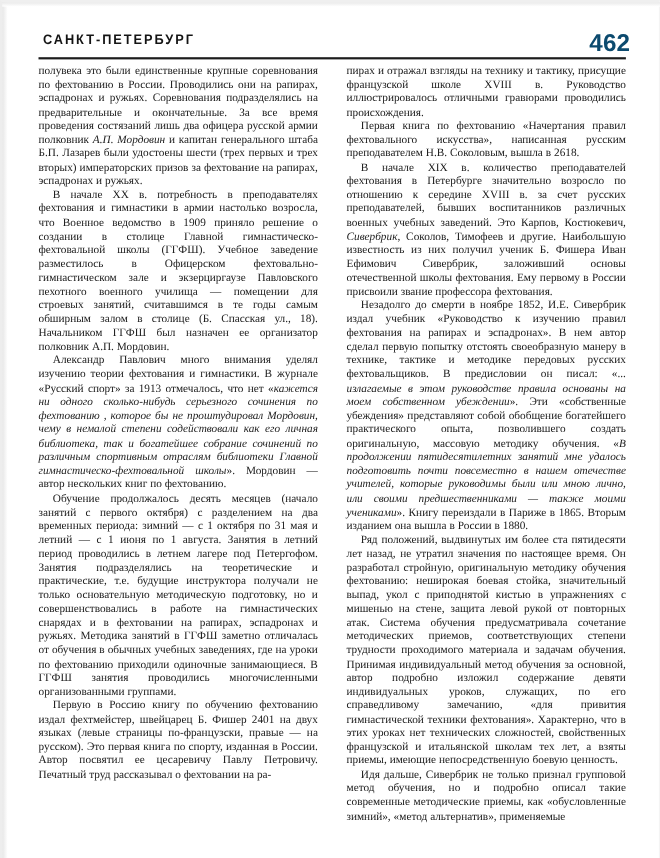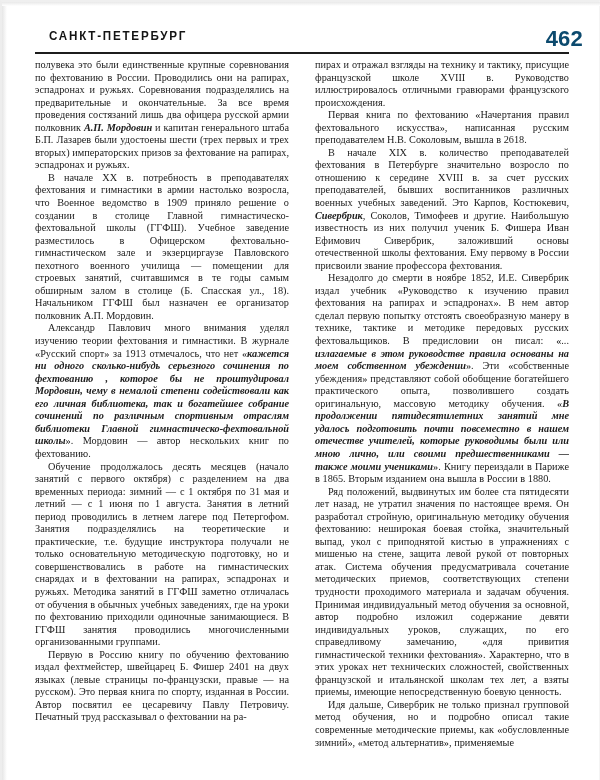--- a/index.html
+++ b/index.html
@@ -45,21 +45,21 @@
   .page-inner {
     position: absolute;
     left: 0; top: 0;
     width: 600px;
     height: 780px;
   }
 
   
   .running-head {
     position: absolute;
-    left: 47px;
+    left: 37px;
     top: 27px;
     width: 534px;
     height: 22px;
   }
   .running-head-title {
     position: absolute;
     left: 0;
     top: 0;
     font-family: "Liberation Sans", "DejaVu Sans", sans-serif;
     font-weight: bold;
@@ -113,21 +113,20 @@
     word-spacing: 0.1px;
   }
   p.no-indent {
     text-indent: 0;
   }
   p + p {
     margin-top: 0;
   }
   .it {
     font-style: italic;
-    font-weight: bold;
   }
 </style>
 </head>
 <body>
 
 <div class="scan-sheet">
   <div class="scan-edge-left"></div>
   <div class="scan-edge-top"></div>
 
   <div class="page-inner">
@@ -140,21 +139,21 @@
 
     <div class="columns">
       <div class="col" id="col-left">
           <p class="no-indent"><span>полувека это были единственные крупные соревнования по фехтованию в России. Проводились они на рапирах, эспадронах и ружьях. Соревнования подразделялись на предварительные и окончательные. За все время проведения состязаний лишь два офицера русской армии полковник </span><span class="it">А.П. Мордовин</span><span> и капитан генерального штаба Б.П. Лазарев были удостоены шести (трех первых и трех вторых) императорских призов за фехтование на рапирах, эспадронах и ружьях.</span></p>
           <p><span>В начале XX в. потребность в преподавателях фехтования и гимнастики в армии настолько возросла, что Военное ведомство в 1909 приняло решение о создании в столице Главной гимнастическо-фехтовальной школы (ГГФШ). Учебное заведение разместилось в Офицерском фехтовально-гимнастическом зале и экзерциргаузе Павловского пехотного военного училища — помещении для строевых занятий, считавшимся в те годы самым обширным залом в столице (Б. Спасская ул., 18). Начальником ГГФШ был назначен ее организатор полковник А.П. Мордовин.</span></p>
           <p><span>Александр Павлович много внимания уделял изучению теории фехтования и гимнастики. В журнале «Русский спорт» за 1913 отмечалось, что нет «</span><span class="it">кажется ни одного сколько-нибудь серьезного сочинения по фехтованию , которое бы не проштудировал Мордовин, чему в немалой степени содействовали как его личная библиотека, так и богатейшее собрание сочинений по различным спортивным отраслям библиотеки Главной гимнастическо-фехтовальной школы</span><span>». Мордовин — автор нескольких книг по фехтованию.</span></p>
           <p><span>Обучение продолжалось десять месяцев (начало занятий с первого октября) с разделением на два временных периода: зимний — с 1 октября по 31 мая и летний — с 1 июня по 1 августа. Занятия в летний период проводились в летнем лагере под Петергофом. Занятия подразделялись на теоретические и практические, т.е. будущие инструктора получали не только основательную методическую подготовку, но и совершенствовались в работе на гимнастических снарядах и в фехтовании на рапирах, эспадронах и ружьях. Методика занятий в ГГФШ заметно отличалась от обучения в обычных учебных заведениях, где на уроки по фехтованию приходили одиночные занимающиеся. В ГГФШ занятия проводились многочисленными организованными группами.</span></p>
           <p><span>Первую в Россию книгу по обучению фехтованию издал фехтмейстер, швейцарец Б. Фишер 2401 на двух языках (левые страницы по-французски, правые — на русском). Это первая книга по спорту, изданная в России. Автор посвятил ее цесаревичу Павлу Петровичу. Печатный труд рассказывал о фехтовании на ра-</span></p>
         </div>
       <div class="col" id="col-right">
-          <p class="no-indent"><span>пирах и отражал взгляды на технику и тактику, присущие французской школе XVIII в. Руководство иллюстрировалось отличными гравюрами французского происхождения.</span></p>
+          <p class="no-indent"><span>пирах и отражал взгляды на технику и тактику, присущие французской школе XVIII в. Руководство иллюстрировалось отличными гравюрами проводились происхождения.</span></p>
           <p><span>Первая книга по фехтованию «Начертания правил фехтовального искусства», написанная русским преподавателем Н.В. Соколовым, вышла в 2618.</span></p>
           <p><span>В начале XIX в. количество преподавателей фехтования в Петербурге значительно возросло по отношению к середине XVIII в. за счет русских преподавателей, бывших воспитанников различных военных учебных заведений. Это Карпов, Костюкевич, </span><span class="it">Сивербрик</span><span>, Соколов, Тимофеев и другие. Наибольшую известность из них получил ученик Б. Фишера Иван Ефимович Сивербрик, заложивший основы отечественной школы фехтования. Ему первому в России присвоили звание профессора фехтования.</span></p>
           <p><span>Незадолго до смерти в ноябре 1852, И.Е. Сивербрик издал учебник «Руководство к изучению правил фехтования на рапирах и эспадронах». В нем автор сделал первую попытку отстоять своеобразную манеру в технике, тактике и методике передовых русских фехтовальщиков. В предисловии он писал: «... </span><span class="it">излагаемые в этом руководстве правила основаны на моем собственном убеждении</span><span>». Эти «собственные убеждения» представляют собой обобщение богатейшего практического опыта, позволившего создать оригинальную, массовую методику обучения. «</span><span class="it">В продолжении пятидесятилетних занятий мне удалось подготовить почти повсеместно в нашем отечестве учителей, которые руководимы были или мною лично, или своими предшественниками — также моими учениками</span><span>». Книгу переиздали в Париже в 1865. Вторым изданием она вышла в России в 1880.</span></p>
           <p><span>Ряд положений, выдвинутых им более ста пятидесяти лет назад, не утратил значения по настоящее время. Он разработал стройную, оригинальную методику обучения фехтованию: неширокая боевая стойка, значительный выпад, укол с приподнятой кистью в упражнениях с мишенью на стене, защита левой рукой от повторных атак. Система обучения предусматривала сочетание методических приемов, соответствующих степени трудности проходимого материала и задачам обучения. Принимая индивидуальный метод обучения за основной, автор подробно изложил содержание девяти индивидуальных уроков, служащих, по его справедливому замечанию, «для привития гимнастической техники фехтования». Характерно, что в этих уроках нет технических сложностей, свойственных французской и итальянской школам тех лет, а взяты приемы, имеющие непосредственную боевую ценность.</span></p>
           <p><span>Идя дальше, Сивербрик не только признал групповой метод обучения, но и подробно описал такие современные методические приемы, как «обусловленные зимний», «метод альтернатив», применяемые</span></p>
         </div>
     </div>
 
   </div>
 </div>

